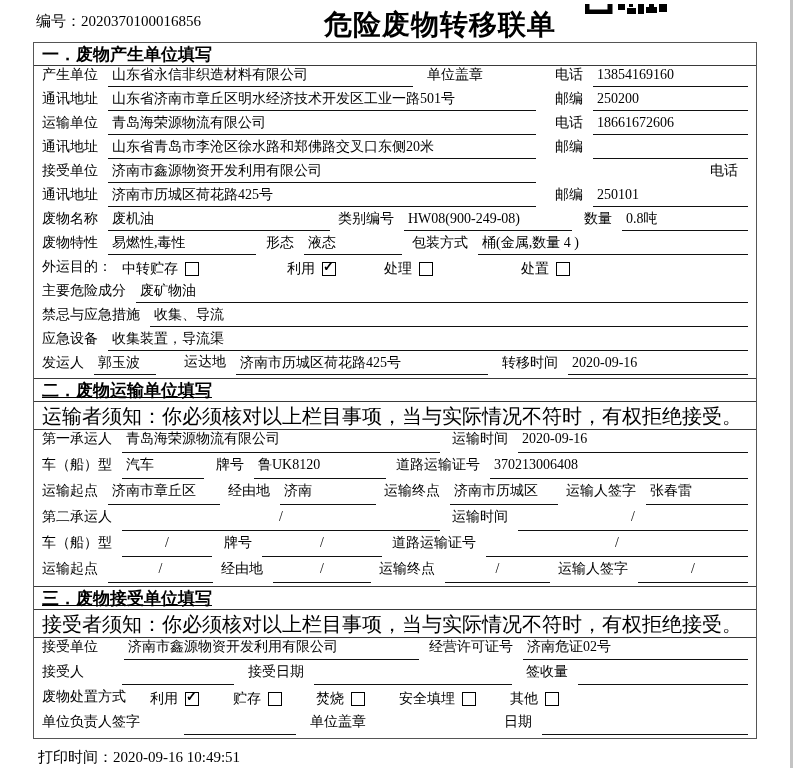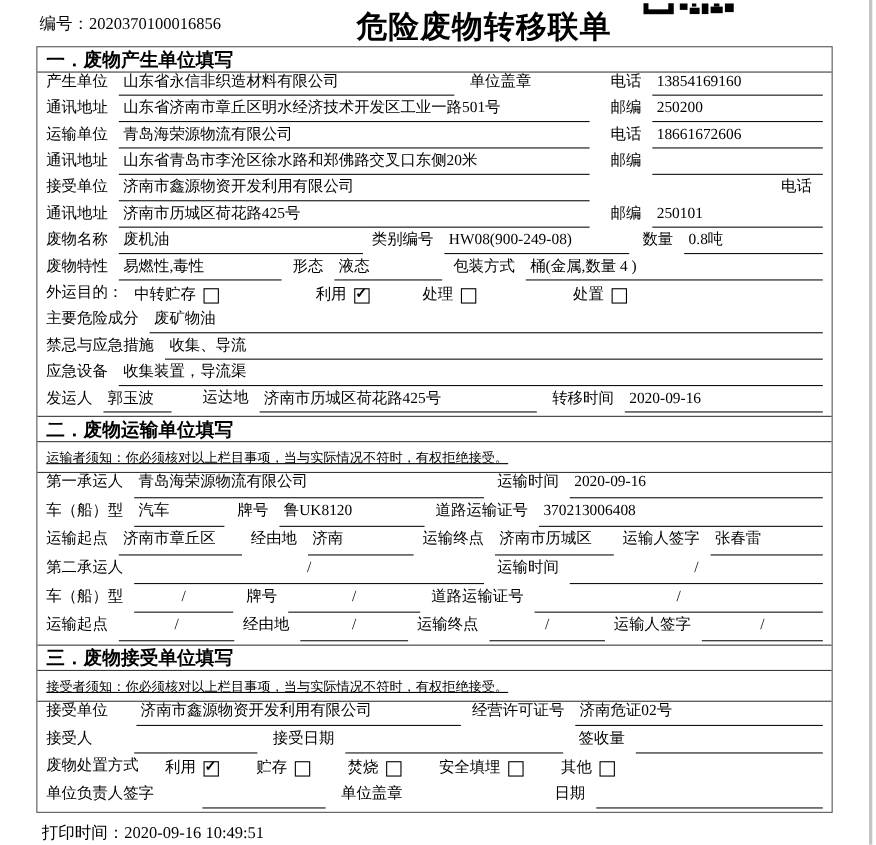--- a/index.html
+++ b/index.html
@@ -19,25 +19,24 @@
   
   .ftable{
     position:absolute;left:33px;top:42px;width:724px;
     border:1.5px solid #555;box-sizing:border-box;background:#fff;
   }
   .shdr{
     font-family:"Liberation Sans","DejaVu Sans",sans-serif;
     font-weight:bold;font-size:17px;line-height:21px;height:21px;
     padding:1px 8px 0 8px;border-bottom:1.5px solid #3a3a3a;
   }
-  .bt{border-top:1.5px solid #3a3a3a;}
+  .bt{border-top:1.5px solid #3a3a3a;text-decoration:underline;}
   .snote{
-    font-size:12px;line-height:22px;height:24px;padding:3px 8px 0 8px;
+    font-size:20px;line-height:22px;height:24px;padding:3px 8px 0 8px;
     border-bottom:1.5px solid #3a3a3a;
-    text-decoration:underline;
   }
   .frow{
     display:flex;box-sizing:border-box;
     padding:0 8px 3px 8px;font-size:14px;line-height:1.25;
   }
   .sec1 .frow{height:24px;}
   .sec2 .frow{height:26px;}
   .sec3 .frow{height:25px;}
   .lbl{white-space:nowrap;margin-right:10px;flex-shrink:0;}
   .val{

